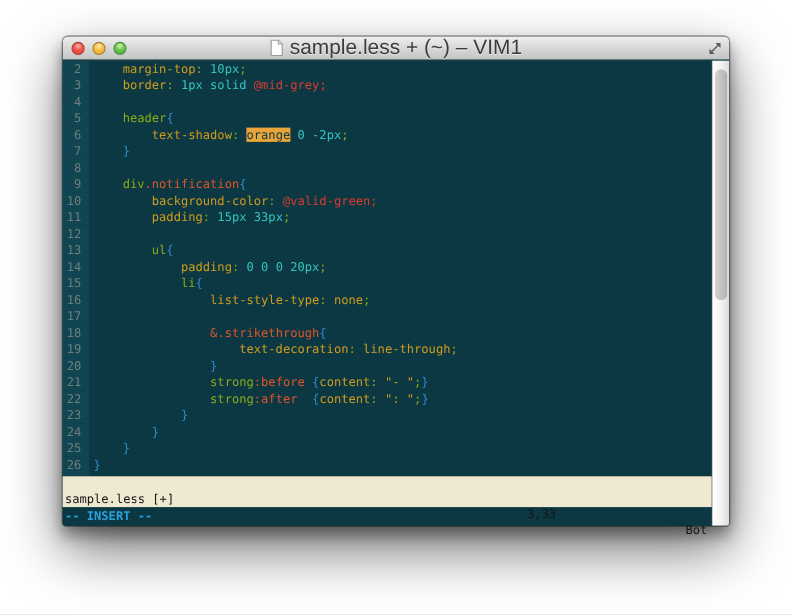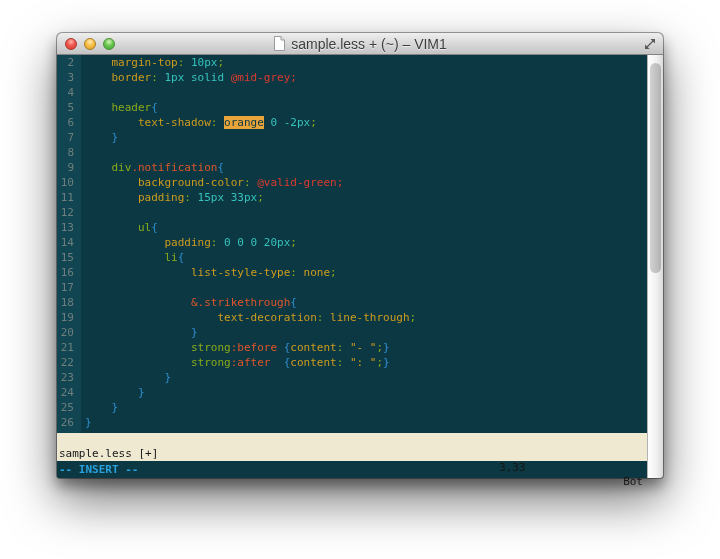--- a/index.html
+++ b/index.html
@@ -20,21 +20,21 @@
     border-bottom:1px solid #828282;
     display:flex; align-items:center; justify-content:center;
   }
   .lights { position:absolute; left:8px; top:5px; display:flex; gap:7px; }
   .light { width:12px; height:12px; border-radius:50%; }
   .light.red    { background:radial-gradient(circle at 50% 28%, #ffb4aa 0%, #ef564b 45%, #d93a30 100%); border:1px solid #a8362f; }
   .light.yellow { background:radial-gradient(circle at 50% 28%, #ffeab2 0%, #f7bf45 45%, #df9e26 100%); border:1px solid #a87c22; }
   .light.green  { background:radial-gradient(circle at 50% 28%, #d7f2bd 0%, #6ac74f 45%, #3fa433 100%); border:1px solid #4c8f37; }
   .title-group { display:flex; align-items:center; gap:5px; }
   .title-text {
-    font-size:14px; color:#3d3d3d; text-shadow:0 1px 0 rgba(255,255,255,.6); white-space:nowrap;
+    font-size:19px; color:#3d3d3d; text-shadow:0 1px 0 rgba(255,255,255,.6); white-space:nowrap;
   }
   .fullscreen-btn { position:absolute; right:7px; top:5px; width:12px; height:12px; }
   
   .content { position:absolute; top:22px; left:0; right:0; bottom:0; display:flex; }
   .left-col { width:590px; display:flex; flex-direction:column; }
   .editor {
     height:390px; background:var(--bg); overflow:hidden;
     font:11px/15px "DejaVu Sans Mono", monospace; white-space:pre;
   }
   .row { height:15px; }
@@ -49,21 +49,21 @@
   .v { color:var(--cyan); }
   .r { color:var(--red); }
   .c { color:var(--orangered); }
   .b { color:var(--blue); }
   .h { background:var(--hlbg); color:var(--hlfg); }
   .statusbar {
     height:28px; background:var(--cream); color:#161616; position:relative;
     font:11px/14px "DejaVu Sans Mono", monospace; white-space:pre;
   }
   .sb-file   { position:absolute; left:2px; }
-  .sb-pos    { position:absolute; left:442px; }
+  .sb-pos    { position:absolute; left:422px; }
   .sb-scroll { position:absolute; right:4px; }
   .cmdline {
     flex:1; background:var(--bg); color:var(--insert); padding-left:2px;
     font:bold 11px/17px "DejaVu Sans Mono", monospace; white-space:pre;
     border-radius:0 0 0 3px;
   }
   .scrollbar {
     width:16px; position:relative; border-radius:0 0 3px 0;
     background:linear-gradient(90deg, #ffffff 0%, #f1f1f1 55%, #dadada 100%);
     border-left:1px solid rgba(0,0,0,.18);

